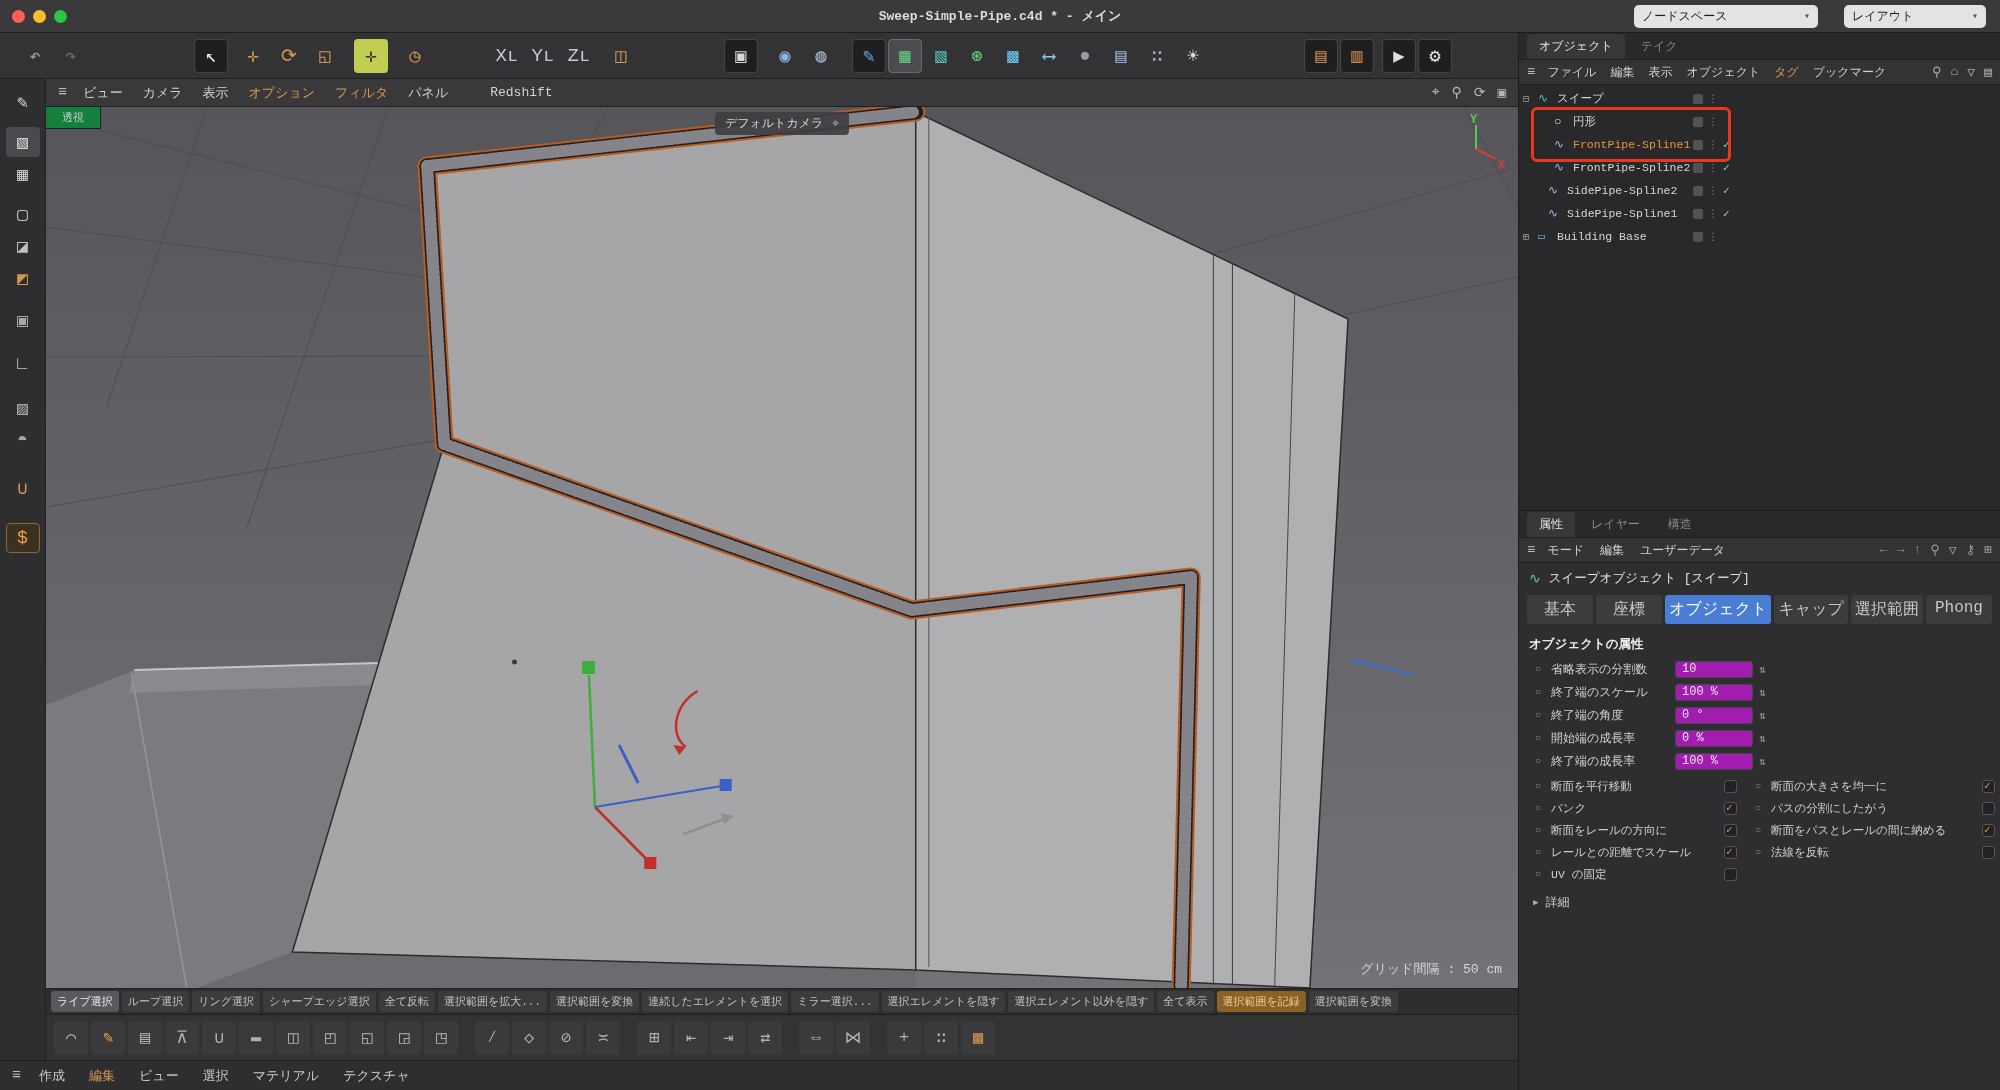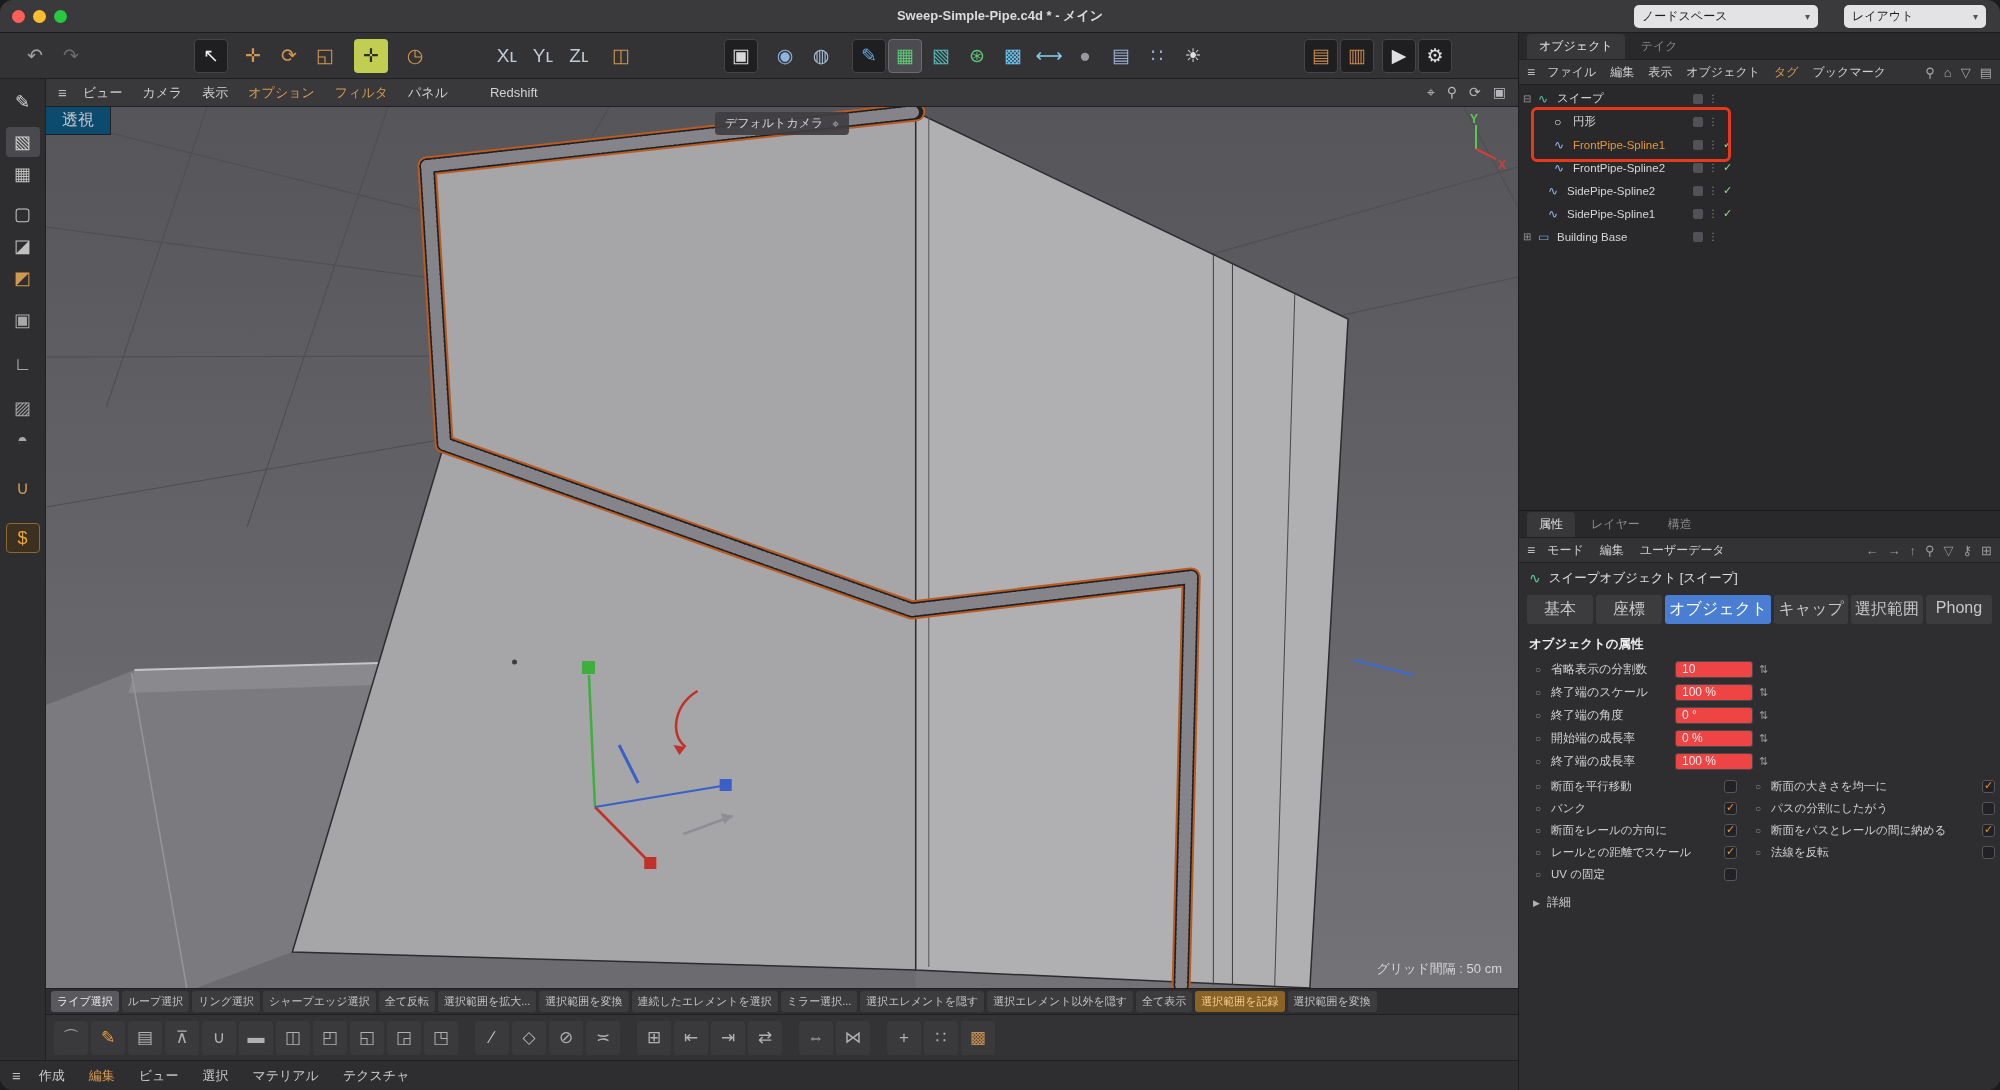--- a/index.html
+++ b/index.html
@@ -1,18 +1,18 @@
 <!DOCTYPE html>
 <html><head>
 <meta charset="utf-8">
 <style>
   html,body{margin:0;padding:0;background:#1c1c1e;}
   *{box-sizing:border-box;user-select:none;}
   #app{width:2000px;height:1090px;overflow:hidden;position:relative;
-       font-family:Liberation Sans, sans-serif;color:#d6d6d8;background:#2a2a2c;border-radius:13px;}
+       font-family:Liberation Mono, monospace;color:#d6d6d8;background:#2a2a2c;}
 
   
   .titlebar{height:33px;background:#3a3a3c;border-bottom:1px solid #1c1c1e;display:flex;align-items:center;position:relative;}
   .traffic{display:flex;gap:8px;margin-left:12px;z-index:2;}
   .tl{width:13px;height:13px;border-radius:50%;display:inline-block;}
   .tl.red{background:#ff5f57}.tl.yellow{background:#febc2e}.tl.green{background:#28c840}
   .title{position:absolute;left:0;right:0;text-align:center;font-size:13px;color:#dcdcde;font-weight:bold;}
   .tb-drops{margin-left:auto;display:flex;gap:26px;margin-right:14px;z-index:2;}
   .drop{background:#e3e3e5;color:#1d1d1f;font-size:12px;border-radius:5px;padding:3px 8px;display:flex;align-items:center;justify-content:space-between;}
   .drop.w1{width:184px}.drop.w2{width:142px}
@@ -39,21 +39,21 @@
 
   .vp-col{flex:1;display:flex;flex-direction:column;min-width:0;}
   .vp-menu{height:28px;background:#39393c;border-bottom:1px solid #202022;display:flex;align-items:center;padding:0 12px;font-size:13px;color:#d2d2d4;}
   .vp-menu .hamb{margin-right:16px;color:#bdbdbf;font-size:15px;}
   .vpm-item{margin-right:20px;}
   .vpm-item.orange{color:#d89a50;}
   .vp-right-icons{margin-left:auto;display:flex;gap:12px;color:#b8b8bc;font-size:14px;}
 
   .viewport{flex:1;position:relative;overflow:hidden;background:#606064;}
   .scene{position:absolute;left:0;top:0;width:100%;height:100%;}
-  .proj-label{position:absolute;left:0;top:0;background:#0c4a6e;color:#c8c8ca;font-size:16px;padding:3px 16px;border-right:1px solid #202022;border-bottom:1px solid #202022;}
+  .proj-label{position:absolute;left:0;top:0;background:#15803d;color:#c8c8ca;font-size:11px;padding:3px 16px;border-right:1px solid #202022;border-bottom:1px solid #202022;}
   .cam-pill{position:absolute;top:5px;left:50%;transform:translateX(-50%);background:rgba(62,62,66,.92);color:#d8d8da;font-size:12px;padding:3px 10px;border-radius:4px;display:flex;align-items:center;gap:9px;}
   .cam-pill .cam-ico{color:#a8a8ac;font-size:12px;}
   .axis-ind{position:absolute;right:8px;top:6px;}
   .ax{font-size:12px;font-weight:bold;}
   .ax.g{fill:#58c858}.ax.r{fill:#d04038}
   .grid-label{position:absolute;right:16px;bottom:10px;color:#d6d6d8;font-size:13px;}
 
   .sel-bar{height:26px;background:#2e2e31;border-top:1px solid #202022;display:flex;align-items:center;padding:0 5px;gap:3px;overflow:hidden;}
   .sel-btn{background:#3c3c3f;color:#c4c4c6;font-size:11px;padding:3px 6px;border-radius:3px;white-space:nowrap;}
   .sel-btn.lit{background:#5a5a5e;color:#ececee;}
@@ -100,21 +100,21 @@
   .at-nav{margin-left:auto;display:flex;gap:9px;color:#9a9a9e;font-size:13px;}
   .at-objhead{height:30px;display:flex;align-items:center;gap:8px;padding:0 10px;font-size:12.5px;color:#e2e2e4;}
   .at-objicon{color:#58c89a;font-size:14px;}
   .at-seg{display:flex;gap:3px;padding:2px 8px 4px;}
   .seg-tab{flex:1;text-align:center;font-size:16px;color:#c8c8ca;background:#3c3c3f;padding:4px 4px;border-radius:3px;white-space:nowrap;}
   .seg-tab.active{background:#4a7ed2;color:#ffffff;}
   .at-secttitle{font-size:12.5px;font-weight:bold;color:#ececee;padding:8px 10px 5px;}
   .fld-row{height:23px;display:flex;align-items:center;gap:6px;padding-left:12px;font-size:12px;color:#d0d0d2;}
   .anim-dot{color:#8a8a8e;font-size:10px;width:14px;text-align:center;}
   .fld-label{width:118px;white-space:nowrap;}
-  .fld-value{width:78px;height:17px;line-height:15px;background:#ef4444;border:1px solid #48484c;border-radius:3px;padding:0 6px;color:#e8e8ea;}
+  .fld-value{width:78px;height:17px;line-height:15px;background:#a21caf;border:1px solid #48484c;border-radius:3px;padding:0 6px;color:#e8e8ea;}
   .stepper{color:#9a9a9e;font-size:11px;}
   .cb-cols{display:flex;padding-left:12px;gap:14px;margin-top:2px;}
   .cb-col.left{width:206px;}
   .cb-col.right{width:244px;}
   .cb-row{height:22px;display:flex;align-items:center;gap:6px;font-size:11.5px;color:#d0d0d2;}
   .cb-label{flex:1;white-space:nowrap;overflow:hidden;}
   .cb{width:13px;height:13px;background:#222226;border:1px solid #55555a;border-radius:3px;position:relative;flex-shrink:0;}
   .cb.on::after{content:"✓";color:#e8953a;font-size:11px;position:absolute;left:1px;top:-2px;}
   .at-details{display:flex;align-items:center;gap:7px;padding:9px 14px;font-size:12px;color:#d0d0d2;}
   .tri{font-size:9px;color:#b0b0b4;}

